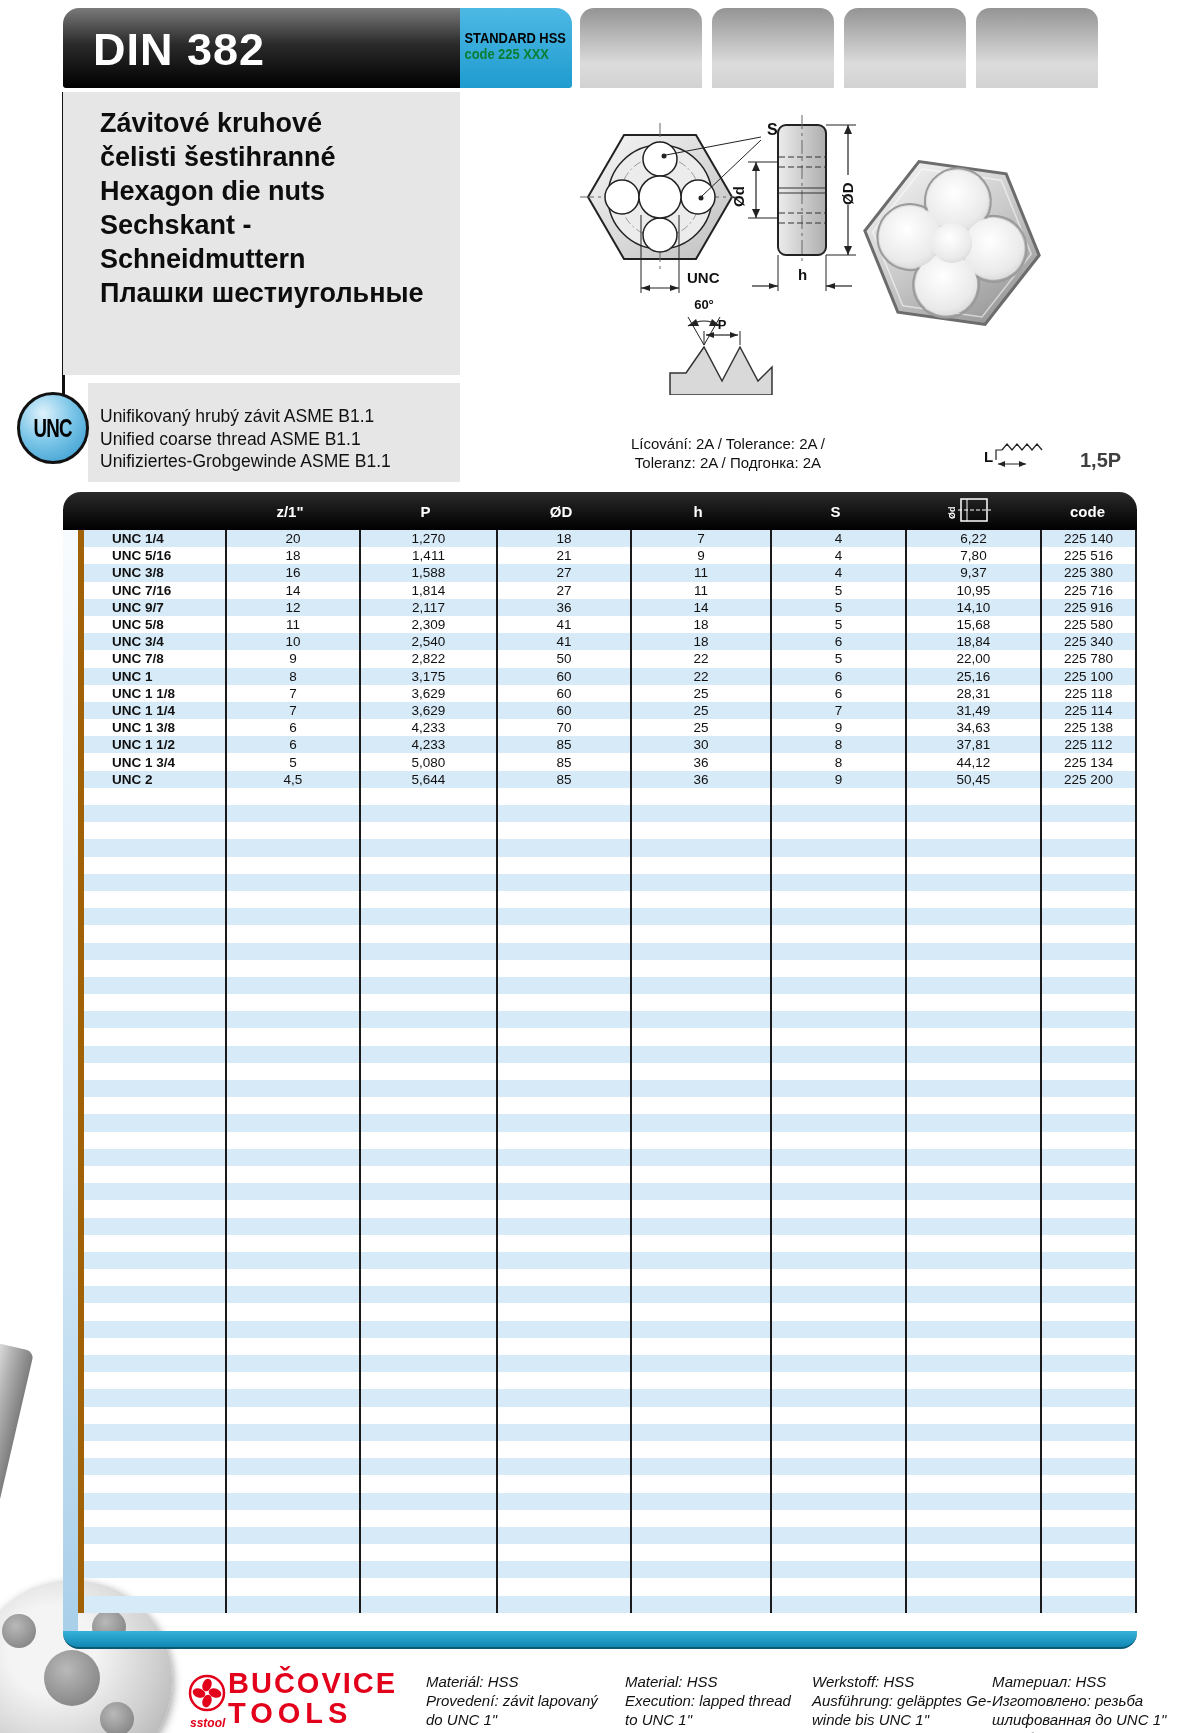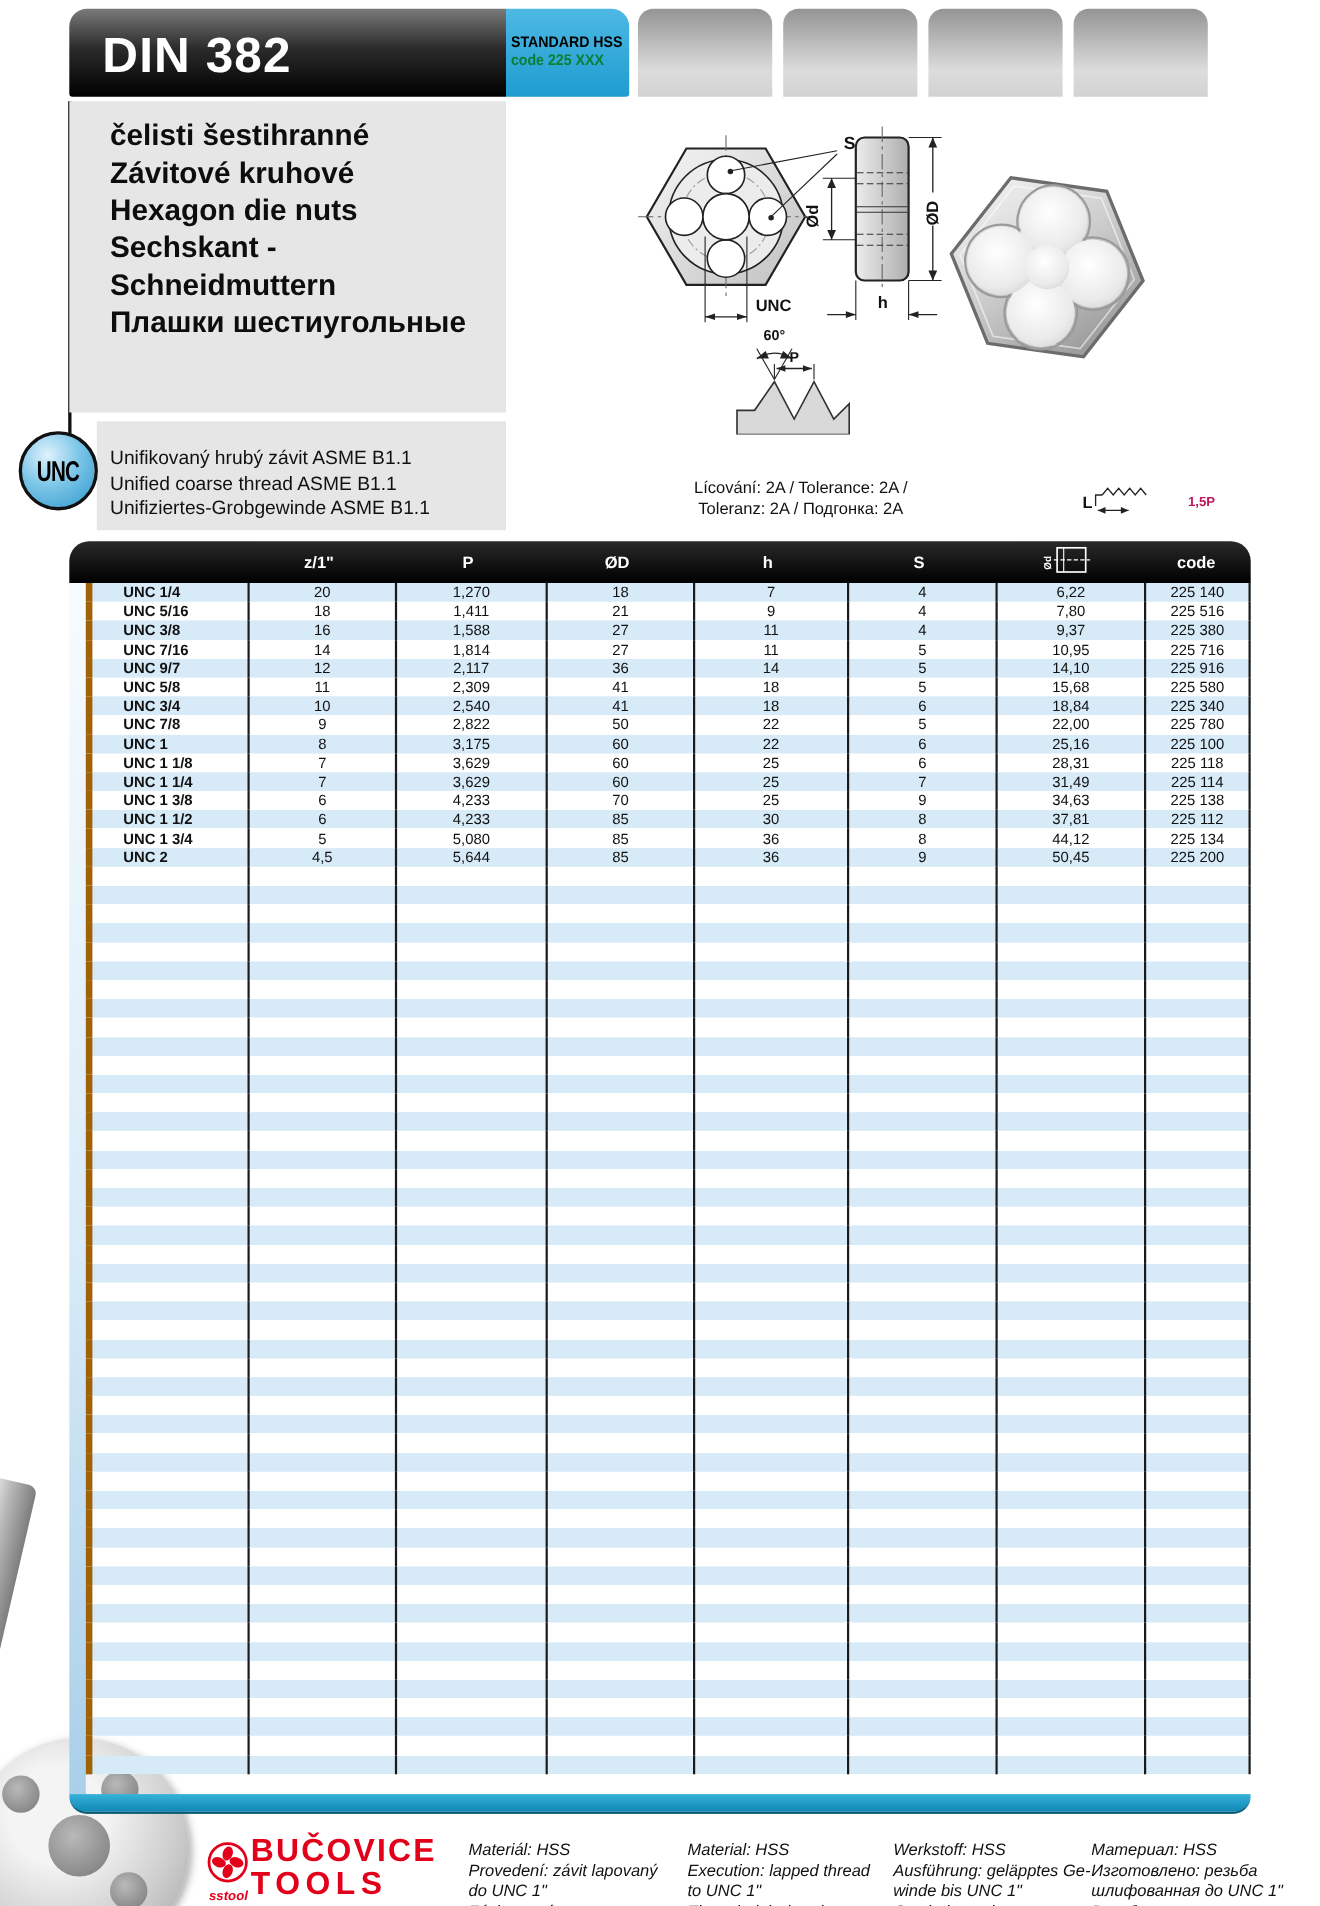--- a/index.html
+++ b/index.html
@@ -33,21 +33,21 @@
   .thread-info-box { position:absolute; left:88px; top:383px; width:372px; height:99px; background:#e6e6e6; padding:22px 0 0 12px; }
   .thread-info-box div { font-size:17.5px; color:#111; line-height:22.5px; }
   .unc-badge { position:absolute; left:17px; top:392px; width:72px; height:72px; border-radius:50%;
     background:radial-gradient(circle at 35% 28%, #dff2fc 0%, #7cc6e8 45%, #2e96cc 100%);
     border:3px solid #111; display:flex; align-items:center; justify-content:center; }
   .unc-badge span { font-size:26px; font-weight:bold; color:#000; transform:scaleX(.72); letter-spacing:-1px; }
 
   
   .tolerance-note { position:absolute; left:598px; top:434px; width:260px; text-align:center; font-size:15px; line-height:19px; color:#111; }
   .pitch-icon { position:absolute; left:982px; top:440px; }
-  .pitch-note { position:absolute; left:1080px; top:449px; font-size:12px; font-weight:bold; color:#be185d; }
+  .pitch-note { position:absolute; left:1080px; top:449px; font-size:20px; font-weight:bold; color:#404040; }
 
   
   .tech-drawing { position:absolute; left:520px; top:95px; }
   .tech-drawing text { font-family:"Liberation Sans", sans-serif; fill:#111; }
   .product-photo { position:absolute; left:862px; top:148px; }
 
   
   .tbl-header { position:absolute; left:63px; top:492px; width:1074px; height:38px;
     background:linear-gradient(180deg,#2a2a2a,#000); border-radius:18px 18px 0 0;
     display:grid; grid-template-columns:160px 134px 137px 134px 140px 135px 135px 99px; align-items:center; }
@@ -92,22 +92,22 @@
     <div class="l1">STANDARD HSS</div>
     <div class="l2">code 225 XXX</div>
   </div>
   <div class="folder-tab" style="left:580px"></div>
   <div class="folder-tab" style="left:712px"></div>
   <div class="folder-tab" style="left:844px"></div>
   <div class="folder-tab" style="left:976px"></div>
 
   <div class="connector-line"></div>
   <div class="title-box">
+    <div>Závitové kruhové</div>
     <div>čelisti šestihranné</div>
-    <div>Závitové kruhové</div>
     <div>Hexagon die nuts</div>
     <div>Sechskant -</div>
     <div>Schneidmuttern</div>
     <div>Плашки шестиугольные</div>
   </div>
 
   <div class="thread-info-box">
     <div>Unifikovaný hrubý závit ASME B1.1</div>
     <div>Unified coarse thread ASME B1.1</div>
     <div>Unifiziertes-Grobgewinde ASME B1.1</div>

